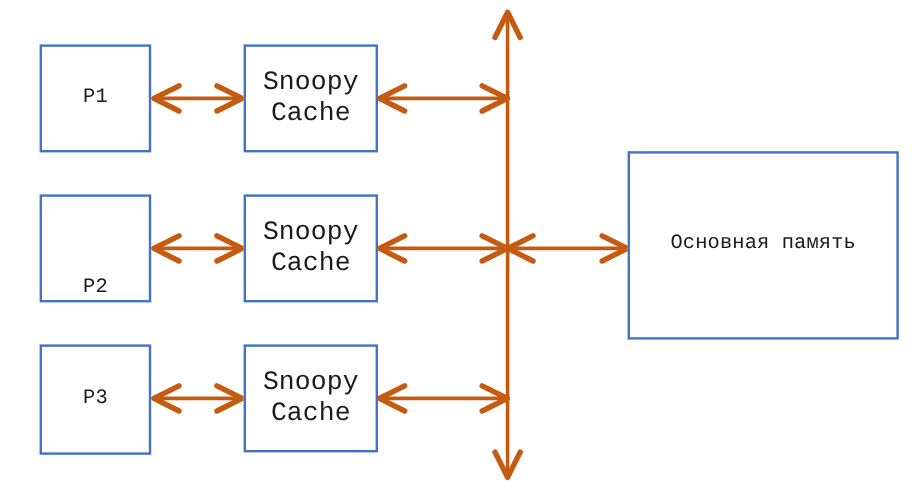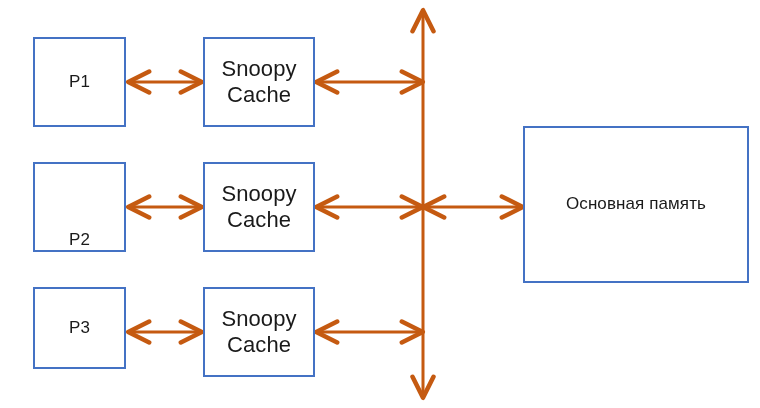--- a/index.html
+++ b/index.html
@@ -7,21 +7,21 @@
     margin: 0;
     padding: 0;
     background: #ffffff;
   }
   #canvas {
     position: relative;
     width: 760px;
     height: 408px;
     background: #ffffff;
     overflow: hidden;
-    font-family: Liberation Sans, sans-serif;
+    font-family: Liberation Mono, monospace;
   }
   .node {
     position: absolute;
     box-sizing: border-box;
     background: #ffffff;
     border: 2px solid #4472C4;
     display: flex;
     align-items: center;
     justify-content: center;
     text-align: center;
@@ -81,21 +81,21 @@
 
     <line x1="318" y1="332" x2="421" y2="332" stroke="#C55A11" stroke-width="3" marker-start="url(#ahStart)" marker-end="url(#ahEnd)"></line>
   </svg>
 
   <div class="node proc-node" style="left:33px; top:37px; width:93px; height:90px;">
     <span>P1</span>
   </div>
   <div class="node proc-node" style="left:33px; top:162px; width:93px; height:90px;align-items:flex-end;">
     <span>P2</span>
   </div>
-  <div class="node proc-node" style="left:33px; top:287px; width:93px; height:82px;">
+  <div class="node proc-node" style="left:33px; top:287px; width:93px; height:92px;">
     <span>P3</span>
   </div>
 
   <div class="node cache-node" style="left:203px; top:37px; width:112px; height:90px;">
     <span>Snoopy
 Cache</span>
   </div>
   <div class="node cache-node" style="left:203px; top:162px; width:112px; height:90px;">
     <span>Snoopy
 Cache</span>

